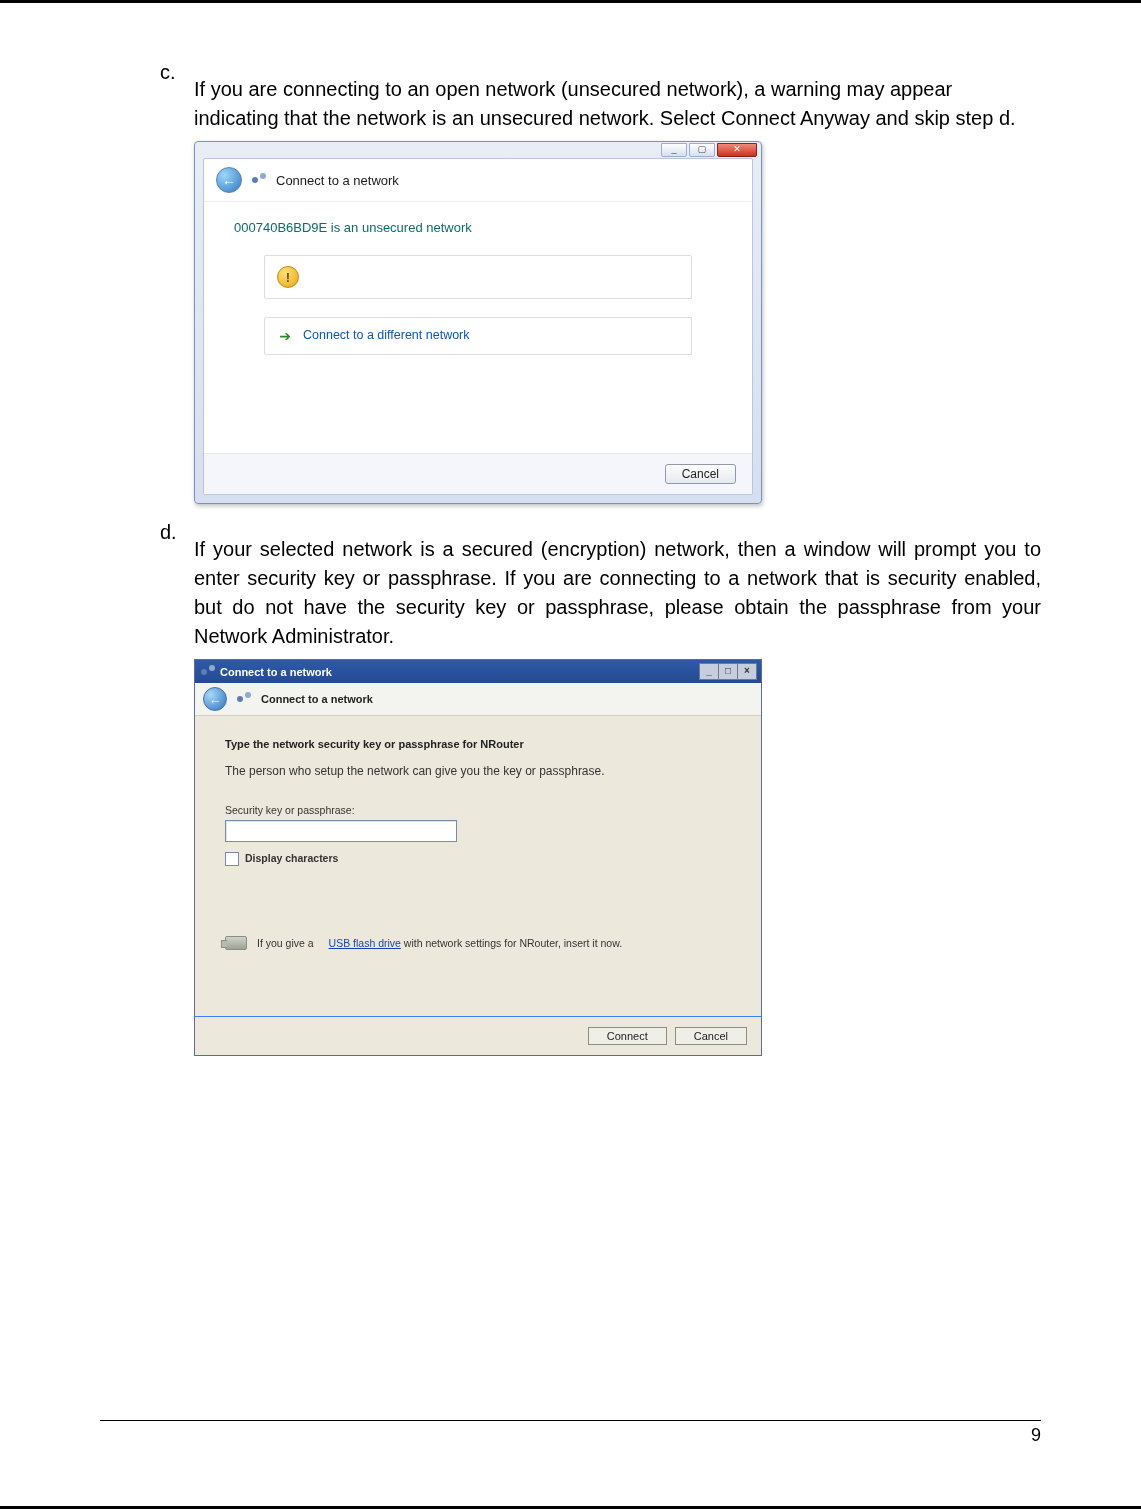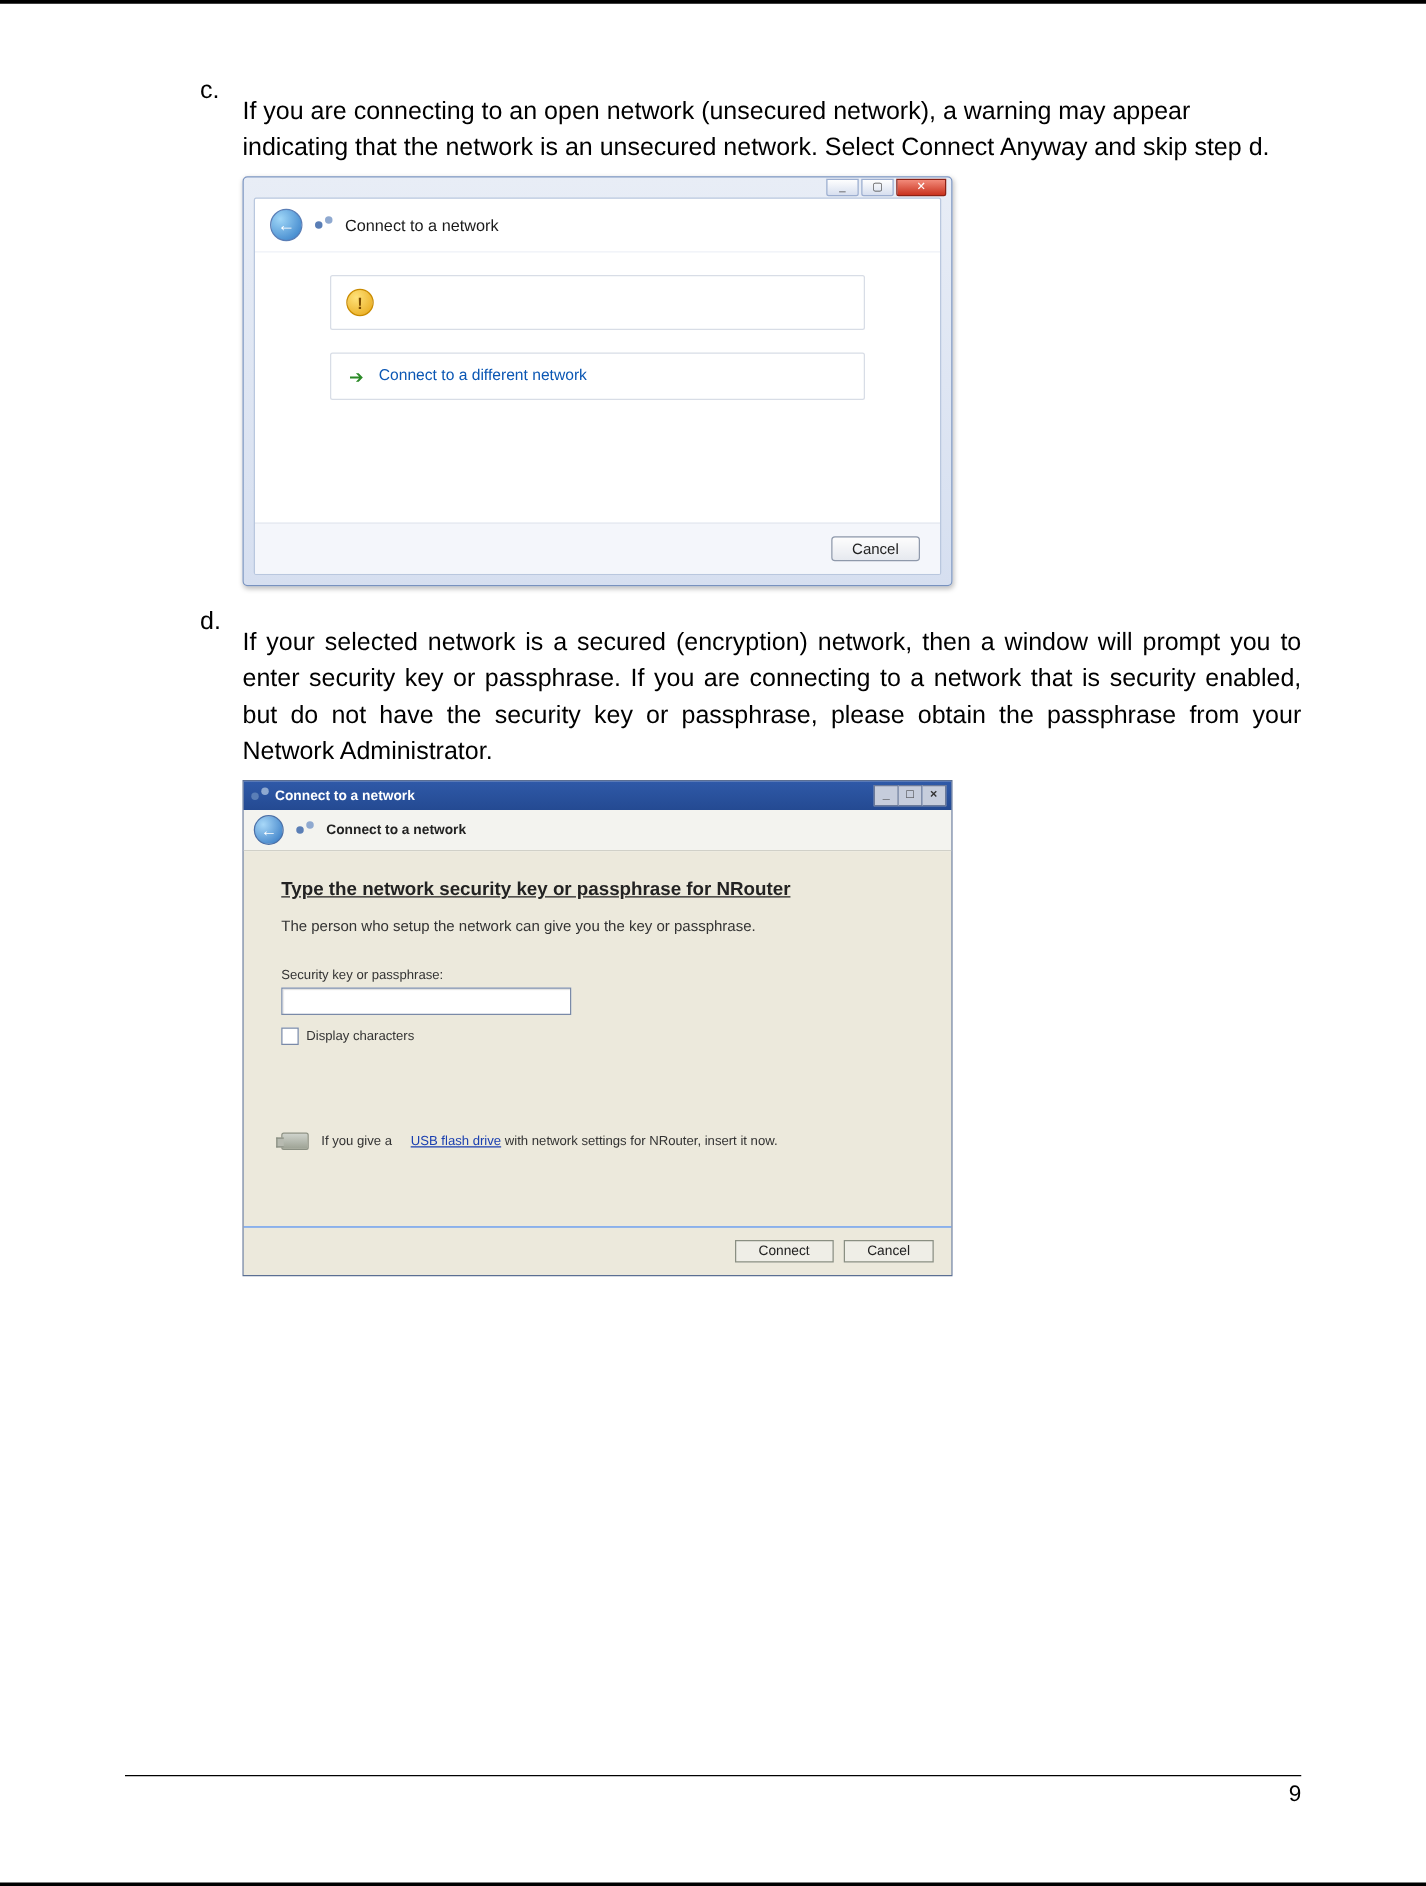--- a/index.html
+++ b/index.html
@@ -179,28 +179,28 @@
     background: radial-gradient(circle at 30% 30%, #a8d8f8, #2c72c0);
     border:1px solid #4b6fa6;color:#fff;display:flex;align-items:center;justify-content:center;font-size:13px;
   }
   .shot2-navtitle{font-size:11px;font-weight:bold;color:#222;}
   .shot2-body{
     background:#ece9dc;
     padding:22px 30px 18px 30px;
     min-height:260px;
     position:relative;
   }
-  .bold11{font-size:15px;font-weight:bold;color:#222;margin-bottom:14px;text-decoration:underline;}
+  .bold11{font-size:11px;font-weight:bold;color:#222;margin-bottom:14px;}
   .plain10{font-size:12px;color:#333;margin-bottom:26px;}
   .label10{font-size:10.5px;color:#333;margin-bottom:4px;}
   .textinput{
     width:230px;height:20px;border:1px solid #7a8aa8;background:#fff;
     box-shadow: inset 1px 1px 1px rgba(0,0,0,.12);
   }
-  .chkrow{display:flex;align-items:center;gap:6px;margin-top:10px;font-size:10.5px;color:#333;}
+  .chkrow{display:flex;gap:6px;margin-top:10px;font-size:10.5px;color:#333;font-weight:bold;}
   .chkbox{width:12px;height:12px;border:1px solid #7a8aa8;background:#fff;}
   .usbrow{
     display:flex;align-items:center;gap:10px;
     font-size:10.5px;color:#333;margin-top:70px;
   }
   .usb-icon{
     width:20px;height:12px;background:linear-gradient(#cfd3cc,#9da294);
     border:1px solid #8a8f82;border-radius:2px;position:relative;
   }
   .usb-icon::after{content:"";position:absolute;left:-5px;top:3px;width:5px;height:6px;background:#b7bab0;border:1px solid #8a8f82;border-right:none;}
@@ -241,20 +241,21 @@
           <div class="winbtn max">▢</div>
           <div class="winbtn close">✕</div>
         </div>
         <div class="shot1-inner">
           <div class="shot1-header">
             <div class="back-btn">←</div>
             <span class="net-icon"></span>
             <span class="shot1-title">Connect to a network</span>
           </div>
           <div class="shot1-body">
+            <div class="teal-text">000740B6BD9E is an unsecured network</div>
 
             <div class="option-box">
               <div class="shield-icon">!</div>
             </div>
 
             <div class="option-box">
               <div class="arrow-icon">➔</div>
               <div class="link-blue">Connect to a different network</div>
             </div>
           </div>

